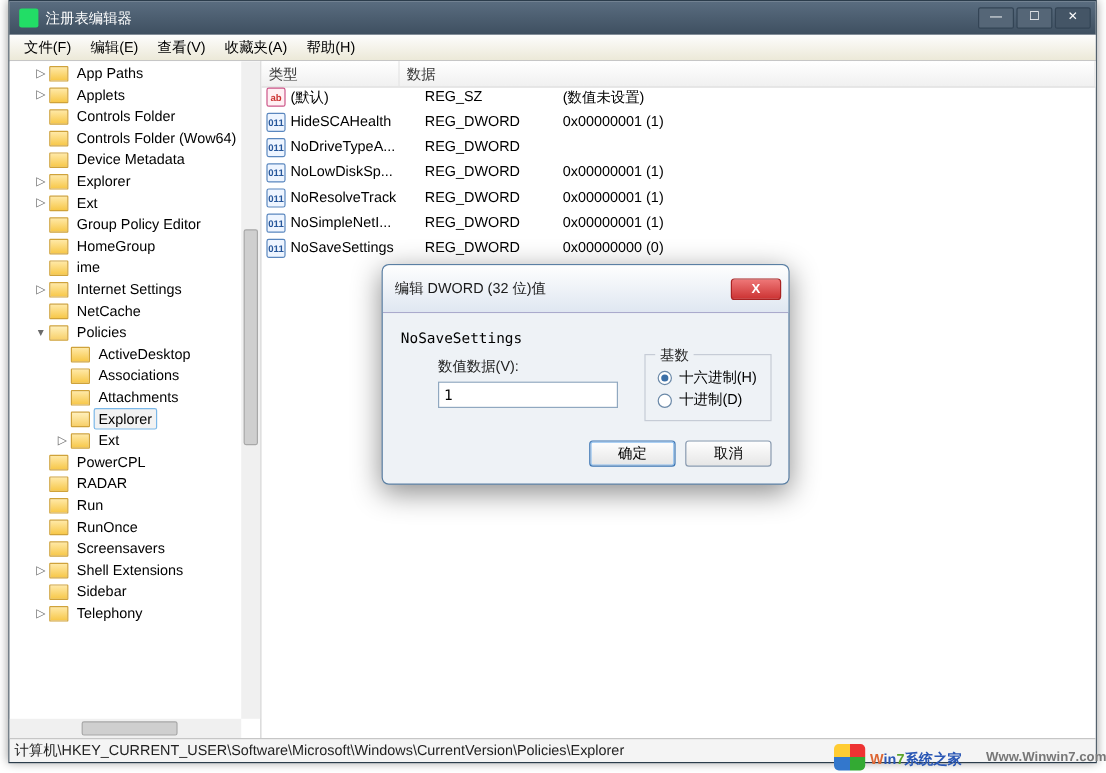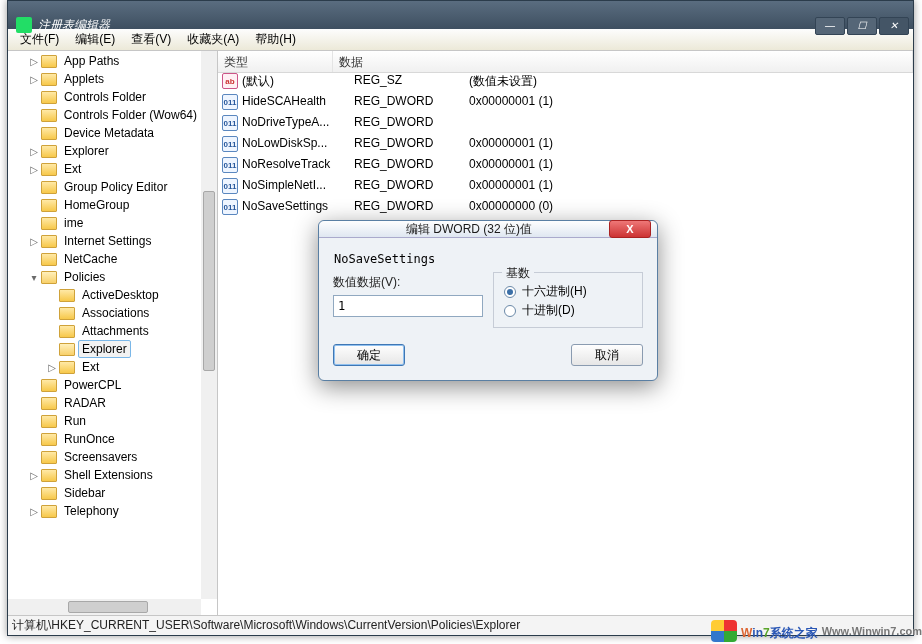--- a/index.html
+++ b/index.html
@@ -1,18 +1,18 @@
 <!DOCTYPE html>
 <html><head>
 <meta charset="utf-8">
 <style>
 * { margin:0; padding:0; box-sizing:border-box; font-family:"Microsoft YaHei","Segoe UI",Tahoma,sans-serif; font-size:12px; -webkit-user-select:none; user-select:none; }
 body { background:#fff; width:922px; height:644px; position:relative; overflow:hidden; }
 .window { position:absolute; left:7px; top:0; width:907px; height:636px; background:#fff; border:1px solid #2b3c4b; box-shadow:0 0 8px rgba(0,0,0,.4); }
-.titlebar { height:28px; background:linear-gradient(#5a6d80,#3e4f60); color:#fff; display:flex; align-items:flex-start; padding:16px 4px 0 8px;font-style:italic; }
+.titlebar { height:28px; background:linear-gradient(#5a6d80,#3e4f60); color:#fff; display:flex; align-items:center; padding:0 4px 0 8px; }
 .titlebar .app-icon { width:16px; height:16px; margin-right:6px; background:#2d6; border-radius:2px; }
 .titlebar .title { flex:1; font-size:12px; }
 .win-btns { display:flex; }
 .win-btn { width:30px; height:18px; margin-left:2px; background:#556677; border:1px solid #334455; border-radius:2px; color:#fff; display:flex; align-items:center; justify-content:center; font-size:10px; line-height:1; }
 .win-btn.close { background:#445566; }
 .menubar { height:22px; background:linear-gradient(#fdfdfd,#ece9d8); border-bottom:1px solid #c6c6c6; display:flex; align-items:center; padding:0 4px; }
 .menu-item { padding:2px 8px; color:#000; }
 .content { display:flex; height:calc(100% - 28px - 22px - 20px); }
 .tree-pane { width:210px; border-right:1px solid #c6c6c6; overflow:hidden; position:relative; background:#fff; }
 .tree-scroll { position:absolute; inset:0 16px 16px 0; overflow:hidden; }
@@ -34,44 +34,44 @@
 .col.name{width:120px}.col.type{width:115px}.col.data{flex:1}
 .list-body { }
 .list-row { height:21px; display:flex; align-items:flex-start; padding:0 4px; }
 .val-icon { width:16px; height:16px; margin-right:4px; border:1px solid #5a87bf; border-radius:2px; display:flex; align-items:center; justify-content:center; font-size:8px; font-weight:bold; background:#eef5ff; color:#27579b; }
 .val-icon.sz { color:#c33; border-color:#c58; background:#fff0f4; }
 .cell.name{width:112px}.cell.type{width:115px}.cell.data{flex:1}
 .cell{ white-space:nowrap; overflow:hidden; text-overflow:ellipsis; color:#000; }
 .statusbar { height:20px; border-top:1px solid #c6c6c6; background:#f4f4f4; display:flex; align-items:center; padding:0 4px; color:#222; font-size:11px; }
 
 .dialog { position:absolute; left:318px; top:220px; width:340px; background:#eef2f6; border:1px solid #5a7fa3; border-radius:6px; box-shadow:0 6px 24px rgba(0,0,0,.45); }
-.dialog .dlg-title { height:17px; background:linear-gradient(#fefefe,#dfe7f1); border-bottom:1px solid #aac; border-radius:6px 6px 0 0; display:flex; align-items:center; padding:0 6px 0 10px; color:#1a1a1a;text-align:center; }
+.dialog .dlg-title { height:40px; background:linear-gradient(#fefefe,#dfe7f1); border-bottom:1px solid #aac; border-radius:6px 6px 0 0; display:flex; align-items:center; padding:0 6px 0 10px; color:#1a1a1a; }
 .dlg-title .t { flex:1; }
 .dlg-close { width:42px; height:18px; background:linear-gradient(#e77,#c33); border:1px solid #a22; border-radius:3px; color:#fff; display:flex; align-items:center; justify-content:center; font-weight:bold; font-size:11px; }
 .dlg-body { padding:12px 14px 6px; }
 .dlg-label { color:#222; margin-bottom:4px; }
 .dlg-ro { background:#eef2f6; padding:2px 1px 8px; font-family:Consolas,monospace; font-size:12px; }
-.dlg-row { display:flex; gap:10px; }
+.dlg-row { display:flex; gap:22px;margin-left:32px; }
 .dlg-col { flex:1; }
 .dlg-input { width:150px; height:22px; border:1px solid #90a8c0; background:#fff; padding:1px 4px; font-family:Consolas,monospace; font-size:12px; }
 .fieldset { border:1px solid #c6ccd6; padding:8px 10px 6px; margin-top:-2px; position:relative; }
 .fieldset .legend { position:absolute; top:-8px; left:8px; background:#eef2f6; padding:0 4px; color:#222; }
 .radio-row { display:flex; align-items:center; margin:2px 0; }
 .radio { width:12px; height:12px; border:1px solid #6b89a8; border-radius:50%; margin-right:6px; display:flex; align-items:center; justify-content:center; background:#fff; }
 .radio.checked::after { content:""; width:6px; height:6px; background:#3b6fa7; border-radius:50%; }
-.dlg-buttons { display:flex; justify-content:space-between; gap:8px; padding:10px 14px 14px; }
+.dlg-buttons { display:flex; justify-content:flex-end; gap:8px; padding:10px 14px 14px; }
 .btn { min-width:72px; height:22px; background:linear-gradient(#fefefe,#e6e6e6); border:1px solid #8a9bb0; border-radius:3px; display:flex; align-items:center; justify-content:center; }
 .btn.default { border-color:#3f77b4; box-shadow:0 0 0 1px #8fc0ef inset; }
 
 .watermark { position:absolute; right:0; bottom:2px; display:flex; align-items:center; gap:4px; font-weight:bold; }
 .watermark .flag { width:26px; height:22px; background:conic-gradient(#e33 0 25%,#3a3 0 50%,#37c 0 75%,#fc3 0); border-radius:4px; }
 .watermark .txt1 { font-size:18px; color:#2a57b5; }
 .watermark .txt1 .r { color:#d63; }
 .watermark .txt1 .g { color:#5aa52a; }
-.watermark .sub { font-size:11px; color:#777; margin-left:0; }
+.watermark .sub { font-size:11px; color:#777; margin-left:16px; }
 </style>
 </head>
 <body>
 
 <div class="window">
   <div class="titlebar">
     <div class="app-icon"></div>
     <div class="title">注册表编辑器</div>
     <div class="win-btns">
       <div class="win-btn">—</div>

